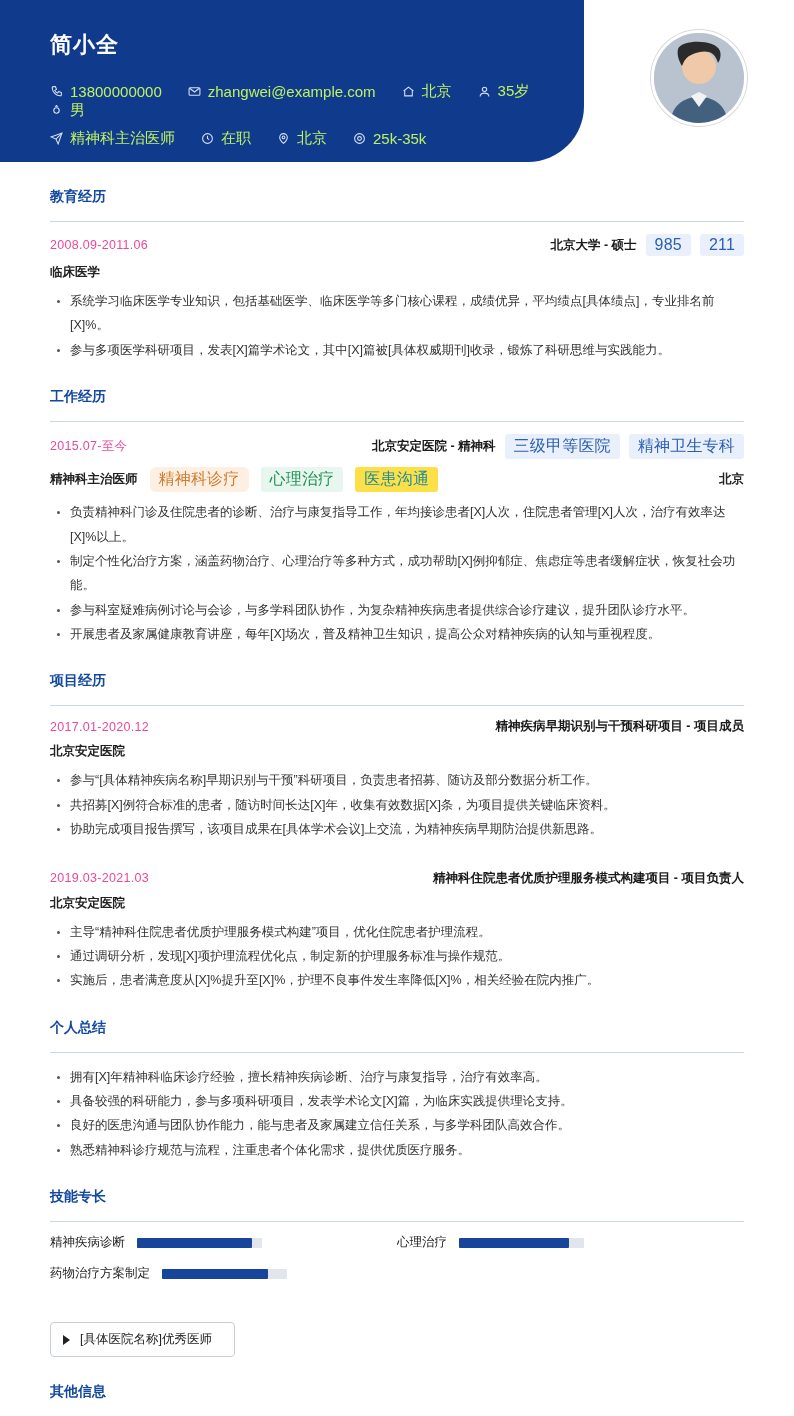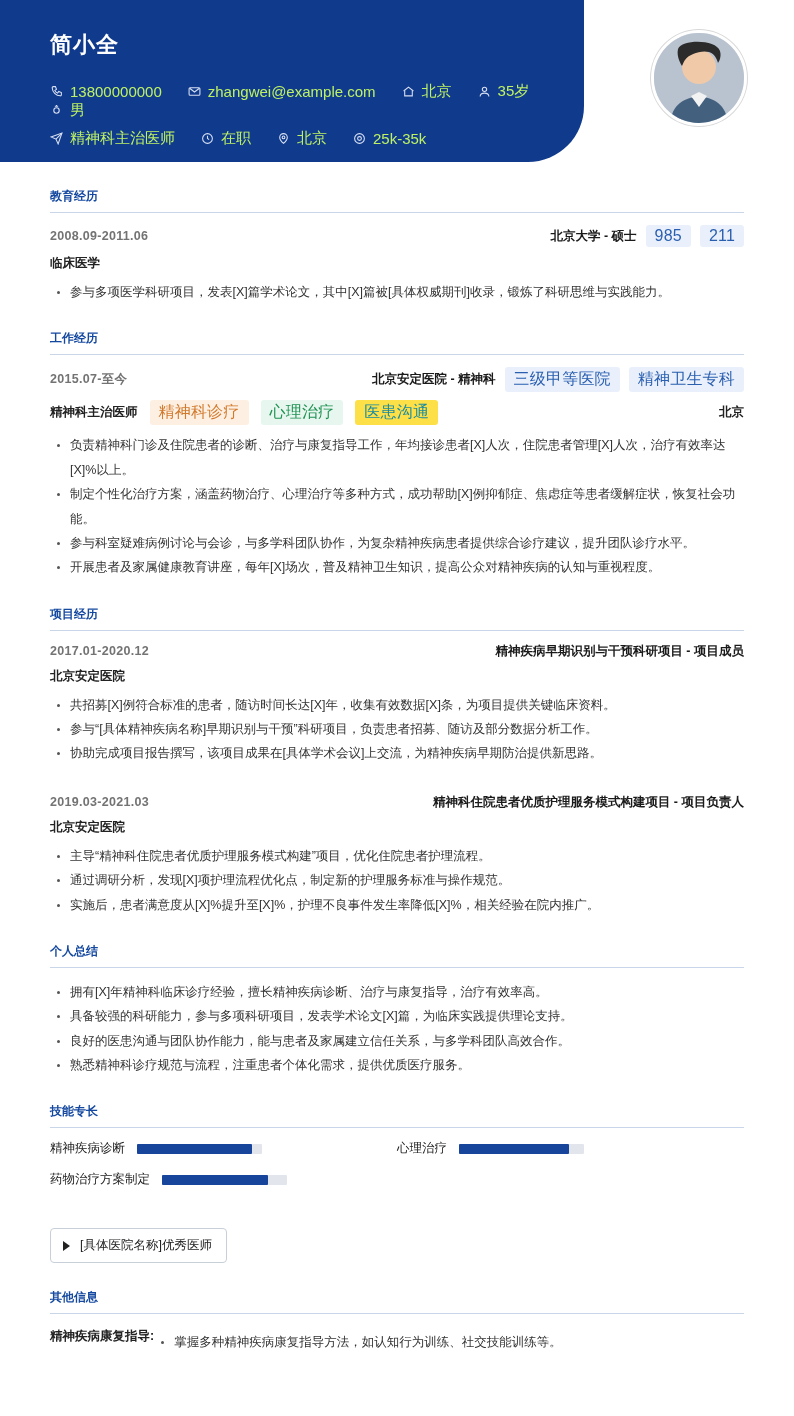--- a/index.html
+++ b/index.html
@@ -66,52 +66,52 @@
     box-shadow: 0 0 0 1px #d8d8d8;
   }
   .avatar svg { display:block; }
 
   
   .content { padding: 0 50px 30px 50px; }
 
   .section { margin-top: 26px; }
   .section-title {
     color: #1549a0;
-    font-size: 12px;
+    font-size: 14px;
     font-weight: bold;
-    padding-bottom: 7px;
+    padding-bottom: 15px;
     border-bottom: 1.5px solid #c9d6ea;
     margin-bottom: 12px;
   }
 
   .entry { margin-bottom: 6px; }
   .entry + .entry { margin-top: 28px; }
 
   .line {
     display: flex;
     justify-content: space-between;
     align-items: center;
     font-size: 12.5px;
     margin-bottom: 8px;
   }
-  .left { font-weight: bold; color: #737373; letter-spacing: .3px; text-align: center; }
+  .left { font-weight: normal; color: #ec4899; letter-spacing: .3px; text-align: center; }
   .right { display: flex; align-items: center; gap: 9px; font-weight: bold; color: #1a1a1a; }
   .right .plain { font-weight: bold; }
 
   .tag {
     display: inline-block;
     font-size: 16px;
     font-weight: normal;
     padding: 2px 9px;
     border-radius: 3px;
     background: #eaf0fb;
     color: #2a5fb0;
     letter-spacing: .2px;
   }
-  .tag-orange { background: #fdefe2; color: #d2792b; }
+  .tag-orange { background: #fdefe2; color: #d2792b; border-radius: 6px; }
   .tag-green { background: #e7f6ee; color: #1f9254; }
   .tag-teal  { background: #fde047; color: #1a8ba0; }
 
   .subline {
     font-size: 12.5px;
     font-weight: bold;
     margin-bottom: 8px;
   }
   .role-line {
     display: flex;
@@ -169,21 +169,21 @@
     background: #17459b;
     border-radius: 1px;
   }
 
   
   .honor {
     display: inline-flex;
     align-items: center;
     border: 1px solid #c9cfd8;
     border-radius: 4px;
-    padding: 8px 14px 8px 12px;
+    padding: 8px 22px 8px 12px;
     font-size: 12.5px;
     color: #222;
   }
   .honor .tri {
     width: 0; height: 0;
     border-left: 7px solid #222;
     border-top: 5px solid transparent;
     border-bottom: 5px solid transparent;
     margin-right: 10px;
   }
@@ -307,20 +307,21 @@
       <div class="line">
         <span class="left">2008.09-2011.06</span>
         <span class="right">
           <span class="plain">北京大学 - 硕士</span>
           <span class="tag">985</span>
           <span class="tag">211</span>
         </span>
       </div>
       <div class="subline">临床医学</div>
       <ul class="bullets">
+        <li>系统学习临床医学专业知识，包括基础医学、临床医学等多门核心课程，成绩优异，平均绩点[具体绩点]，专业排名前[X]%。</li>
         <li>参与多项医学科研项目，发表[X]篇学术论文，其中[X]篇被[具体权威期刊]收录，锻炼了科研思维与实践能力。</li>
       </ul>
     </div>
   </div>
 
   <div class="section">
     <div class="section-title">工作经历</div>
     <div class="entry">
       <div class="line">
         <span class="left">2015.07-至今</span>
@@ -351,22 +352,22 @@
   <div class="section">
     <div class="section-title">项目经历</div>
 
     <div class="entry">
       <div class="line">
         <span class="left">2017.01-2020.12</span>
         <span class="right">精神疾病早期识别与干预科研项目 - 项目成员</span>
       </div>
       <div class="subline">北京安定医院</div>
       <ul class="bullets">
+        <li>参与“[具体精神疾病名称]早期识别与干预”科研项目，负责患者招募、随访及部分数据分析工作。</li>
         <li>共招募[X]例符合标准的患者，随访时间长达[X]年，收集有效数据[X]条，为项目提供关键临床资料。</li>
-        <li>参与“[具体精神疾病名称]早期识别与干预”科研项目，负责患者招募、随访及部分数据分析工作。</li>
         <li>协助完成项目报告撰写，该项目成果在[具体学术会议]上交流，为精神疾病早期防治提供新思路。</li>
       </ul>
     </div>
 
     <div class="entry">
       <div class="line">
         <span class="left">2019.03-2021.03</span>
         <span class="right">精神科住院患者优质护理服务模式构建项目 - 项目负责人</span>
       </div>
       <div class="subline">北京安定医院</div>

